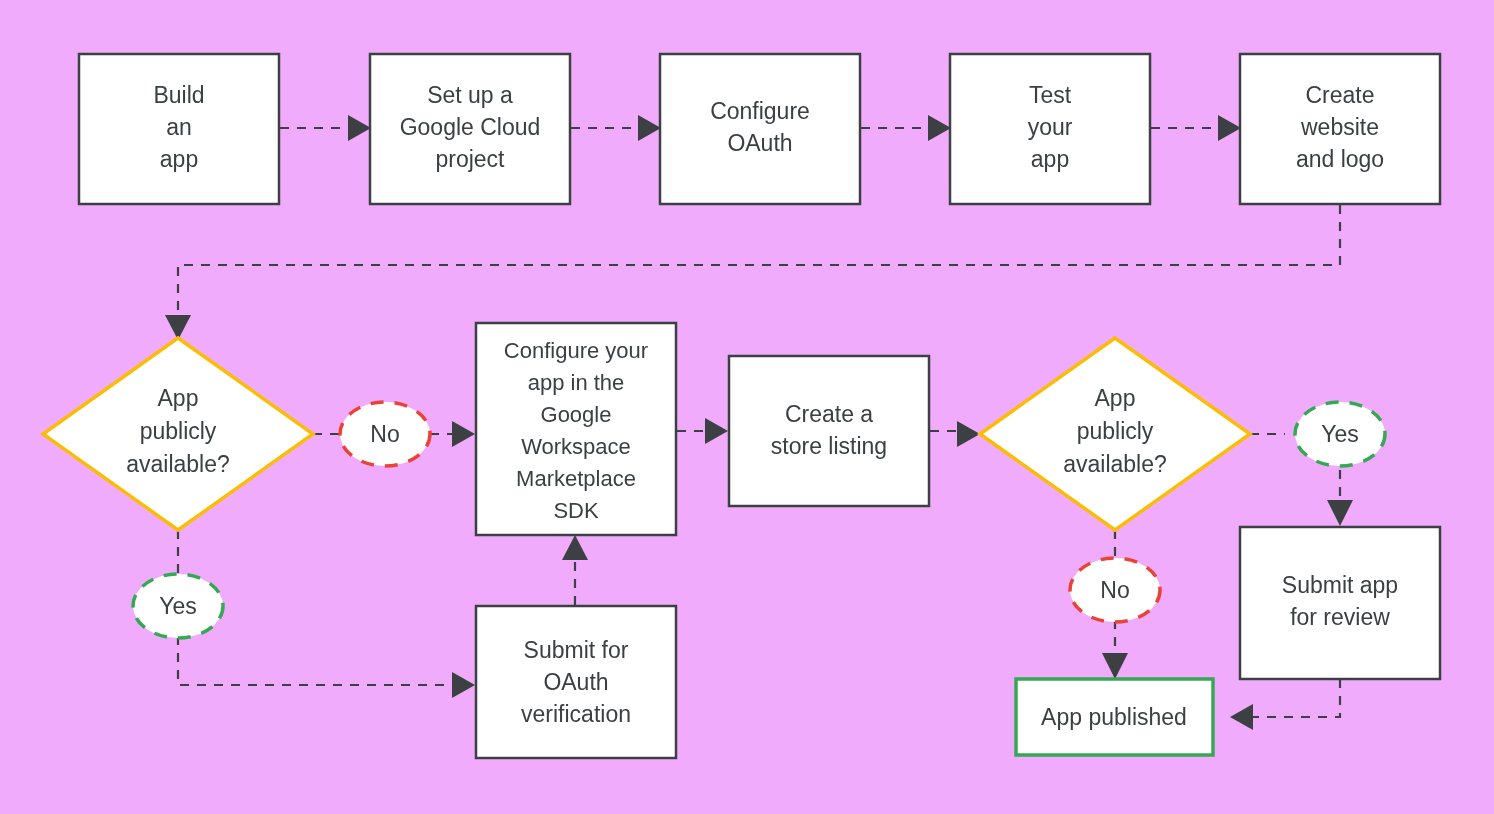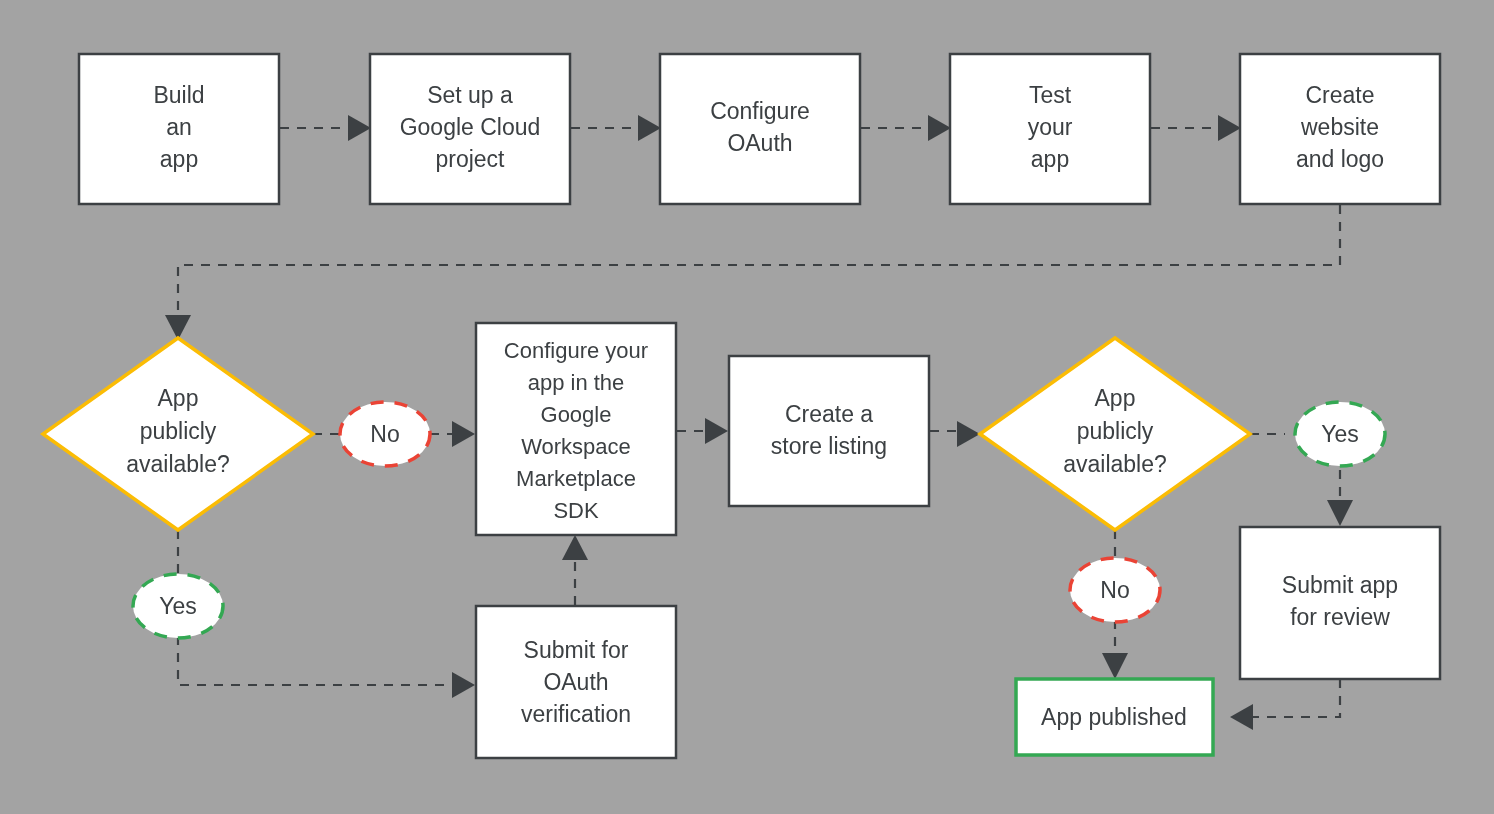--- a/index.html
+++ b/index.html
@@ -10,21 +10,21 @@
   body {
     width: 1494px;
     height: 814px;
     font-family: "Liberation Sans", sans-serif;
     overflow: hidden;
   }
   #flow-root {
     position: relative;
     width: 1494px;
     height: 814px;
-    background: #a3a3a3;
+    background: #f0abfc;
   }
   svg.flow {
     display: block;
     width: 1494px;
     height: 814px;
   }
   .node-text {
     font-family: "Liberation Sans", sans-serif;
     font-size: 23px;
     fill: #3c4043;

